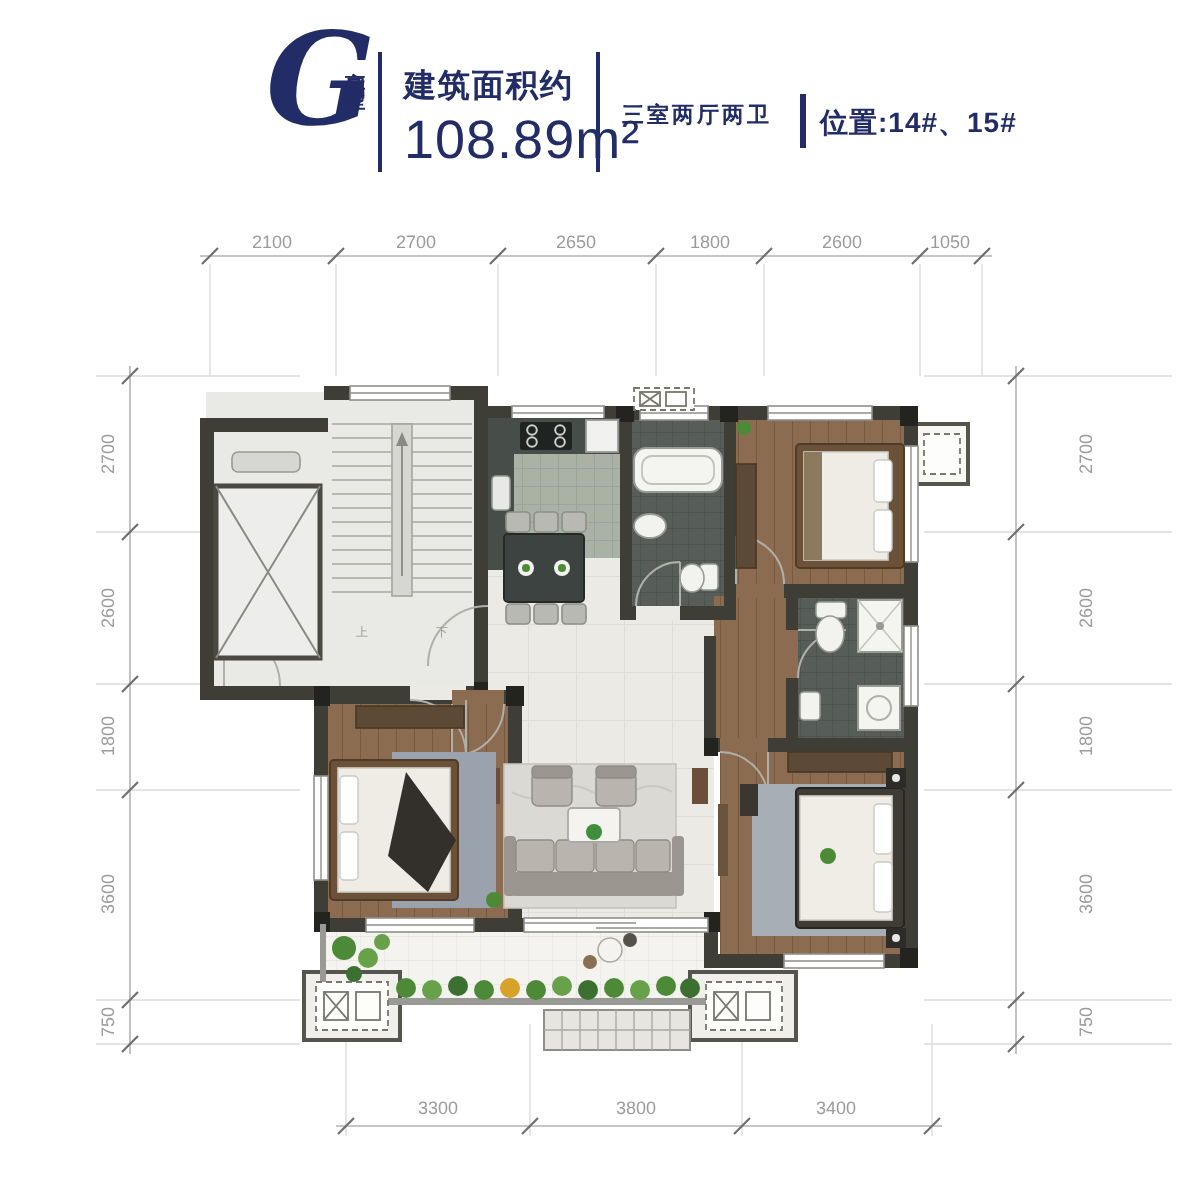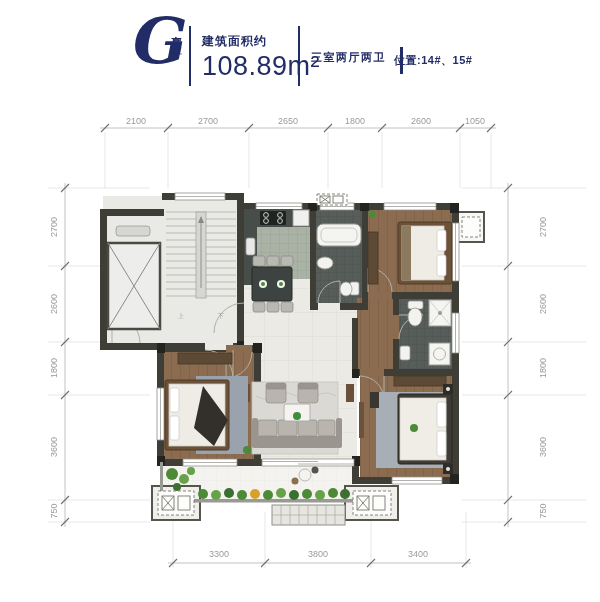--- a/index.html
+++ b/index.html
@@ -10,24 +10,24 @@
      font-style:italic;font-weight:bold;font-size:64px;line-height:74px;color:var(--c-navy,#222c66);}
   .vert{position:absolute;left:170px;top:27px;height:64px;writing-mode:vertical-rl;
         font-size:10.5px;font-weight:bold;letter-spacing:3px;color:var(--c-navy,#222c66);}
   .sep{position:absolute;background:var(--c-navy,#222c66);}
   .sep1{left:189px;top:26px;width:2px;height:60px;}
   .sep2{left:298px;top:26px;width:2px;height:60px;}
   .sep3{left:400px;top:47px;width:3px;height:27px;}
   .blk{position:absolute;color:var(--c-navy,#222c66);}
   .blk1{left:202px;top:33px;}
   .blk2{left:311px;top:34px;}
-  .small{font-size:12px;font-weight:bold;letter-spacing:1px;}
+  .small{font-size:16px;font-weight:bold;letter-spacing:1px;}
   .big{font-size:27px;font-weight:500;letter-spacing:.5px;margin-top:1px;}
   .mid{font-size:11px;font-weight:bold;letter-spacing:1.5px;margin-top:16px;}
-  .loc{position:absolute;left:394px;top:53px;font-size:11px;font-weight:bold;
+  .loc{position:absolute;left:410px;top:53px;font-size:14px;font-weight:bold;
        letter-spacing:.5px;color:var(--c-navy,#222c66);}
   svg{position:absolute;left:0;top:0;}
   .dim{font-size:9px;fill:var(--c-dim_text,#9b9b9b);font-family:"Liberation Sans",sans-serif;}
   .stair-t{font-size:6px;fill:#9a9a94;}
 </style>
 </head>
 <body>
 
 <div class="header">
   <div class="g">G</div>

